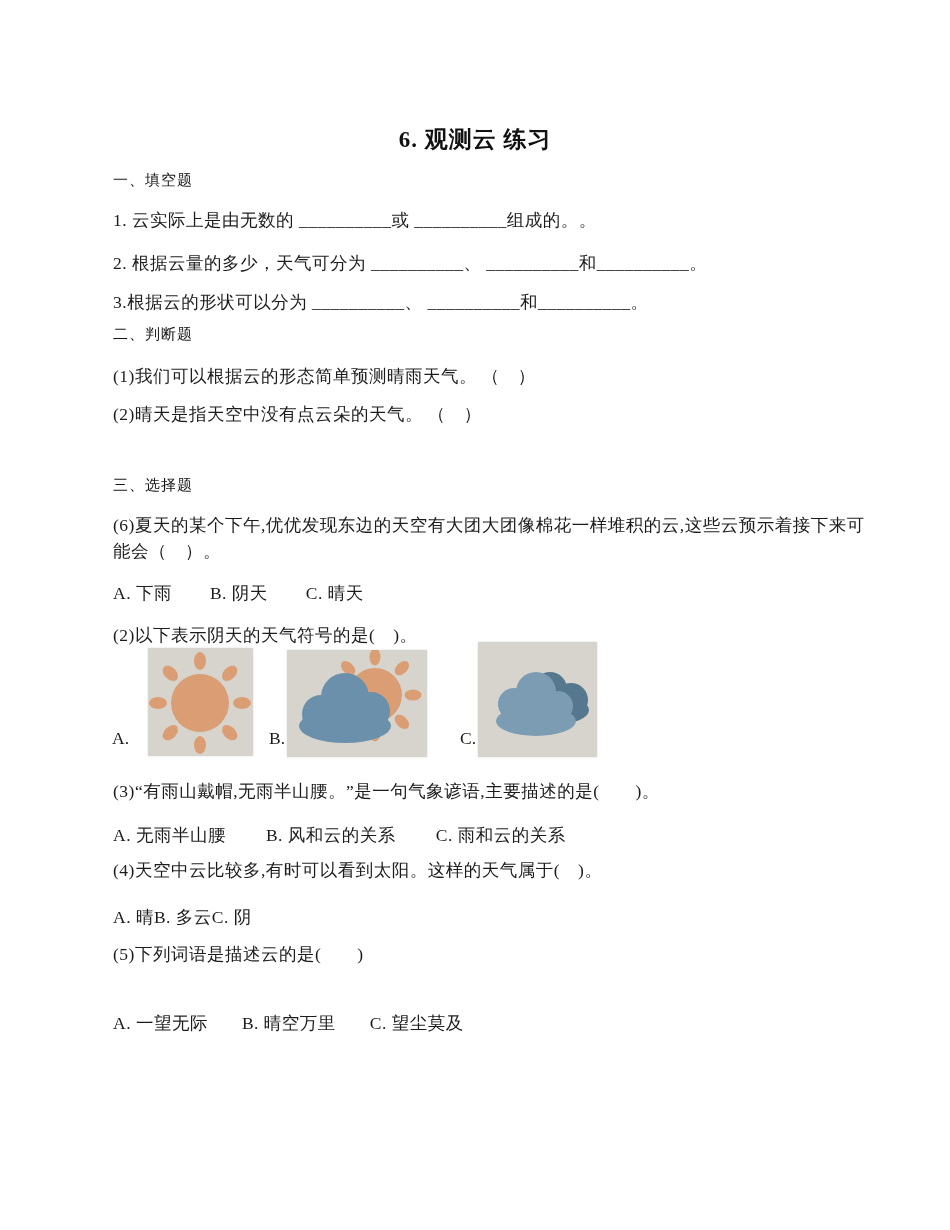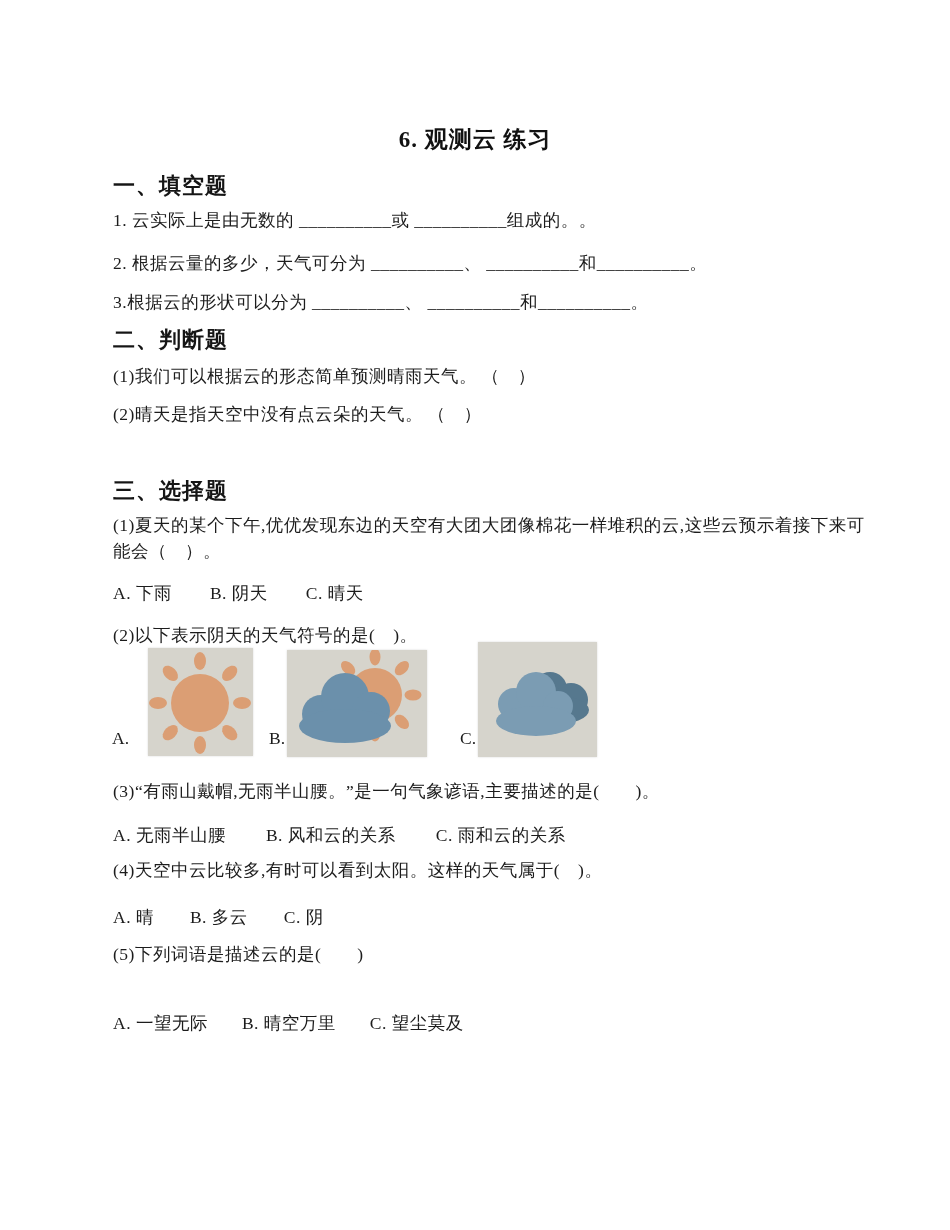--- a/index.html
+++ b/index.html
@@ -14,21 +14,21 @@
   }
   .abs{position:absolute;}
   .title{
     left:0;top:124px;width:950px;
     text-align:center;
     font-size:23px;font-weight:bold;color:#111;
     letter-spacing:1px;
   }
   .heading{
     left:113px;
-    font-size:22px;font-weight:bold;color:#151515;
+    font-size:15px;font-weight:normal;color:#151515;
     letter-spacing:1px;
   }
   .line{
     left:113px;
     font-size:17.5px;color:#1c1c1c;
     white-space:nowrap;
     letter-spacing:0.5px;
   }
   .para{
     left:113px;width:758px;
@@ -64,21 +64,21 @@
   <div class="abs line" style="top:208px;">1. 云实际上是由无数的 __________或 __________组成的。。</div>
   <div class="abs line" style="top:251px;">2. 根据云量的多少，天气可分为 __________、 __________和__________。</div>
   <div class="abs line" style="top:290px;">3.根据云的形状可以分为 __________、 __________和__________。</div>
 
   <div class="abs heading" style="top:325px;">二、判断题</div>
   <div class="abs line" style="top:364px;">(1)我们可以根据云的形态简单预测晴雨天气。 （　）</div>
   <div class="abs line" style="top:402px;">(2)晴天是指天空中没有点云朵的天气。 （　）</div>
 
   <div class="abs heading" style="top:476px;">三、选择题</div>
 
-  <div class="abs para" style="top:512px;">(1)夏天的某个下午,优优发现东边的天空有大团大团像棉花一样堆积的云,这些云预示着接下来可能会（　）。</div>
+  <div class="abs para" style="top:512px;">(6)夏天的某个下午,优优发现东边的天空有大团大团像棉花一样堆积的云,这些云预示着接下来可能会（　）。</div>
   <div class="abs options" style="top:581px;gap:38px;">
     <span>A. 下雨</span>
     <span>B. 阴天</span>
     <span>C. 晴天</span>
   </div>
 
   <div class="abs line" style="top:623px;">(2)以下表示阴天的天气符号的是(　)。</div>
 
   <div class="abs img-label" style="left:112px;top:728px;">A.</div>
   <div class="abs photo" style="left:148px;top:648px;width:105px;height:108px;">
@@ -171,21 +171,21 @@
   </div>
 
   <div class="abs line" style="top:779px;">(3)“有雨山戴帽,无雨半山腰。”是一句气象谚语,主要描述的是(　　)。</div>
   <div class="abs options" style="top:823px;gap:40px;">
     <span>A. 无雨半山腰</span>
     <span>B. 风和云的关系</span>
     <span>C. 雨和云的关系</span>
   </div>
 
   <div class="abs line" style="top:858px;">(4)天空中云比较多,有时可以看到太阳。这样的天气属于(　)。</div>
-  <div class="abs options" style="top:905px;gap:36px;">
+  <div class="abs options" style="top:905px;">
     <span>A. 晴</span>
     <span>B. 多云</span>
     <span>C. 阴</span>
   </div>
 
   <div class="abs line" style="top:942px;">(5)下列词语是描述云的是(　　)</div>
   <div class="abs options" style="top:987px;gap:34px;margin-top:24px;">
     <span>A. 一望无际</span>
     <span>B. 晴空万里</span>
     <span>C. 望尘莫及</span>

